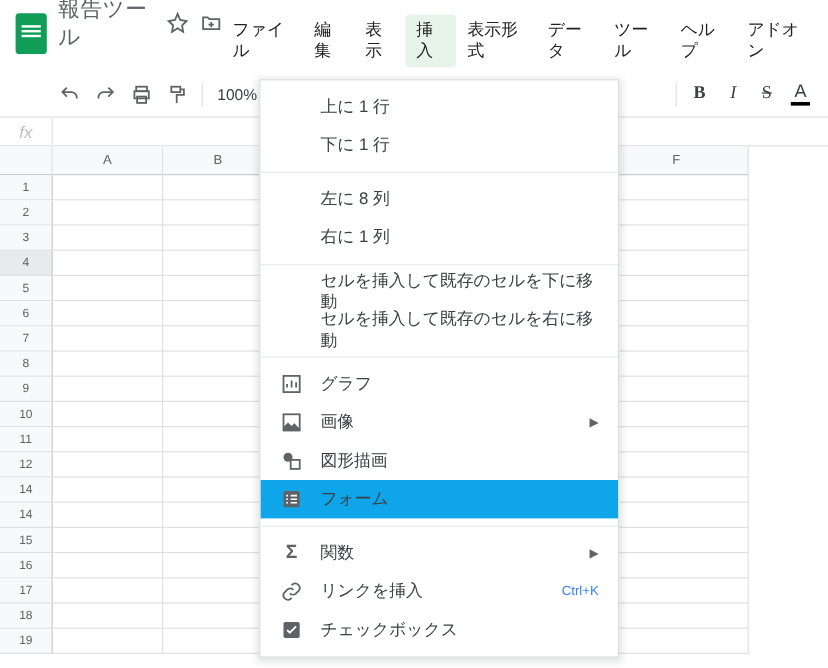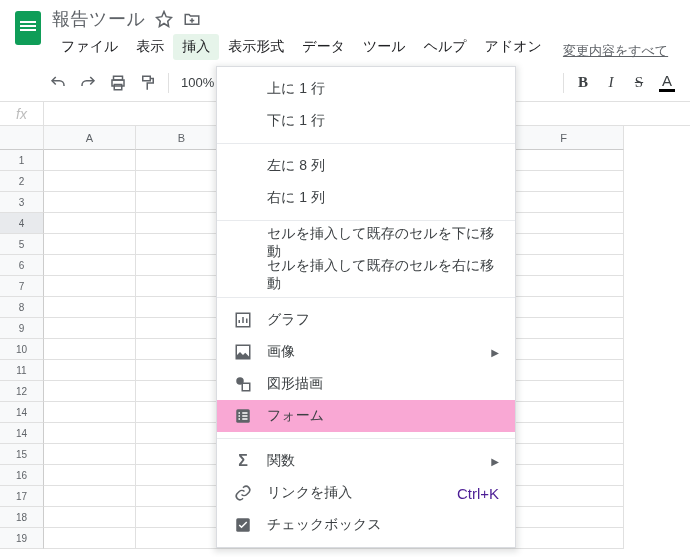--- a/index.html
+++ b/index.html
@@ -2,21 +2,21 @@
 <html><head>
 <meta charset="utf-8">
 <style>
   * { margin: 0; padding: 0; box-sizing: border-box; font-family: Arial, "Hiragino Sans", "Meiryo", sans-serif; }
   body { background: #fff; font-size: 13px; color: #3c4043; overflow: hidden; width: 690px; height: 557px; }
   
   .header { display: flex; align-items: flex-start; padding: 8px 8px 0 8px; }
   .logo { width: 40px; height: 40px; display: flex; align-items: center; justify-content: center; }
   .logo-icon { width: 26px; height: 34px; background: #0f9d58; border-radius: 3px; position: relative; }
   .logo-icon::before { content:""; position:absolute; left:5px; top:10px; width:16px; height:2px; background:#fff; box-shadow: 0 4px 0 #fff, 0 8px 0 #fff; }
-  .title-block { display:flex; flex-direction:column; margin-left:4px; }
+  .title-block { display:flex; flex-direction:row; margin-left:4px; }
   .title-row { display:flex; align-items:center; gap:10px; height:22px; }
   .doc-title { font-size:18px; color:#5f6368; letter-spacing:0.5px; }
   .star-icon, .move-icon { color:#5f6368; display:inline-flex; }
   
   .menu-bar { display:flex; gap:0; margin-top:4px; align-items:flex-end; }
   .menu-item { padding:4px 9px; color:#202124; font-size:14px; cursor:pointer; border-radius:3px; }
   .menu-item.active { background:#e6f4ea; }
   .save-status { margin-left:12px; color:#5f6368; font-size:13px; text-decoration: underline; white-space:nowrap; }
   
   .toolbar { height:38px; border-bottom:1px solid #e0e0e0; display:flex; align-items:center; padding:0 10px 0 44px; gap:2px; margin-top:4px;}
@@ -46,25 +46,25 @@
   
   .grid-container { display:flex; flex-direction:column; position:relative; }
   .grid-top { display:flex; }
   .grid-body { display:flex; }
   
   .dropdown { position:absolute; left:216px; top:66px; width:300px; background:#fff; box-shadow: 0 2px 6px 2px rgba(60,64,67,.15); border:1px solid #dadce0; padding:6px 0; z-index:10; max-height:488px; overflow-y:auto;}
   .dropdown::-webkit-scrollbar { width:12px; }
   .dropdown::-webkit-scrollbar-thumb { background:#dadce0; border-radius:6px; border:3px solid #fff;}
   .dd-item { height:32px; display:flex; align-items:center; padding:0 16px 0 16px; font-size:14px; color:#3c4043; cursor:pointer; gap:14px;}
   .dd-item.indent { padding-left:50px; }
-  .dd-item.hover { background:#f9a8d4; }
+  .dd-item.hover { background:#0ea5e9; }
   .dd-sep { height:1px; background:#e8eaed; margin:6px 0; }
   .dd-icon { width:20px; height:20px; display:flex; align-items:center; justify-content:center; color:#5f6368; flex-shrink:0;}
   .dd-label { flex:1; }
-  .dd-shortcut { color:#4c1d95; font-size:15px; }
+  .dd-shortcut { color:#3b82f6; font-size:11px; }
   .dd-arrow { color:#5f6368; font-size:10px; }
 </style>
 </head>
 <body>
 
 <div class="header">
   <div class="logo">
     <div class="logo-icon"></div>
   </div>
   <div class="title-block">
@@ -77,28 +77,28 @@
       </span>
       <span class="move-icon">
         <svg width="18" height="18" viewBox="0 0 24 24" fill="none" stroke="#5f6368" stroke-width="2">
             <path d="M3 6h5l2 2h11v11H3z"></path>
             <path d="M12 11v6m-3-3h6"></path>
           </svg>
       </span>
     </div>
     <div class="menu-bar" id="menu-bar">
     <div class="menu-item">ファイル</div>
+        <div class="menu-item">編集</div>
         <div class="menu-item">表示</div>
         <div class="menu-item active">挿入</div>
         <div class="menu-item">表示形式</div>
         <div class="menu-item">データ</div>
         <div class="menu-item">ツール</div>
         <div class="menu-item">ヘルプ</div>
         <div class="menu-item">アドオン</div>
-        <span class="save-status">変更内容をすべて</span>
       </div>
   </div>
 </div>
 
 <div class="toolbar">
   <div class="tbtn">
       <svg width="18" height="18" viewBox="0 0 24 24" fill="none" stroke="#5f6368" stroke-width="2">
         <path d="M9 14l-5-5 5-5"></path>
         <path d="M4 9h10a6 6 0 016 6v1"></path>
       </svg>

